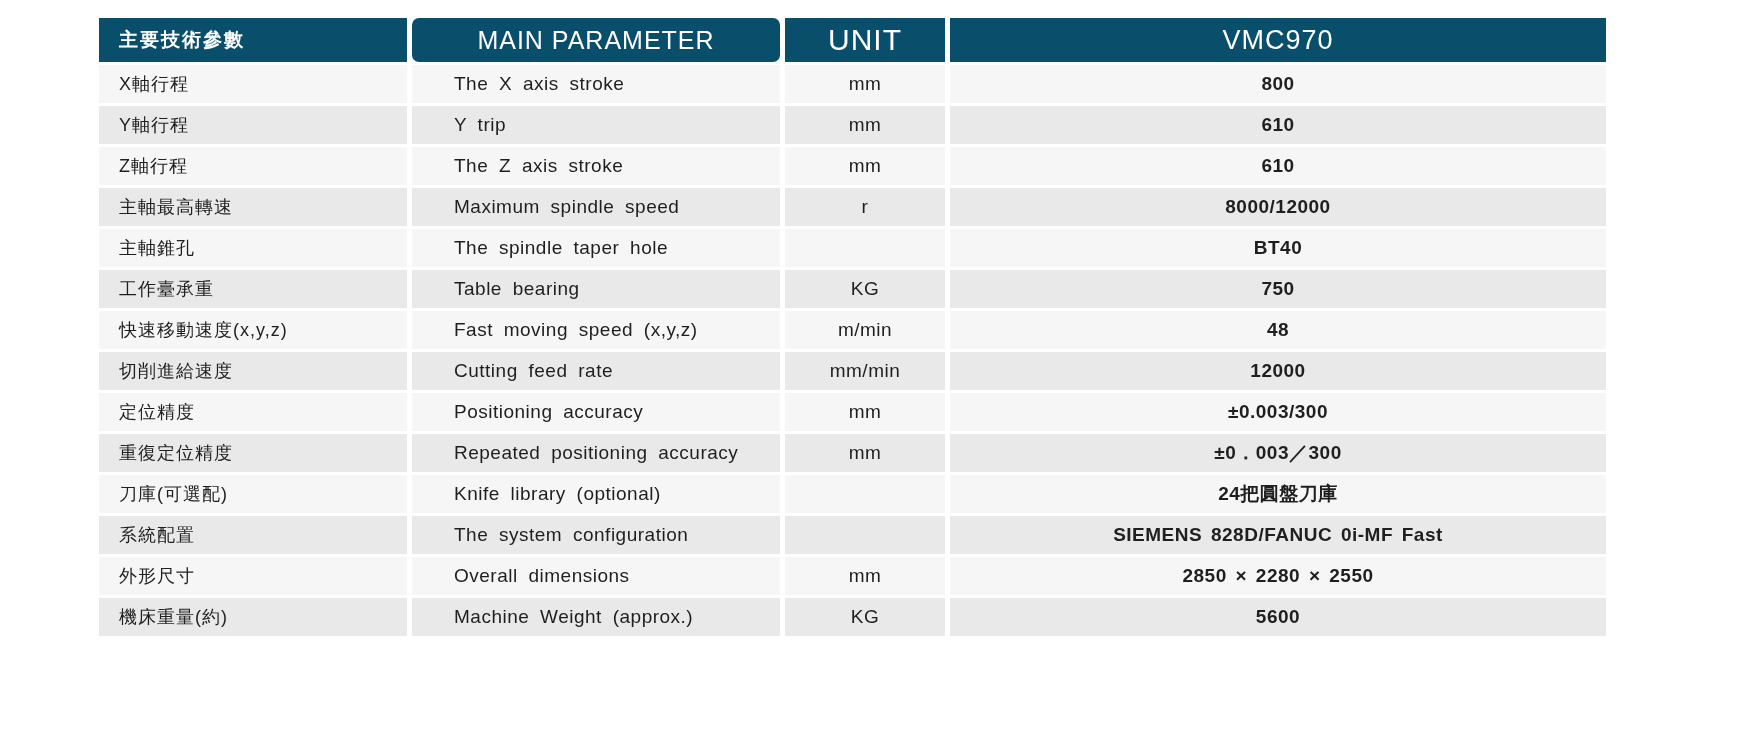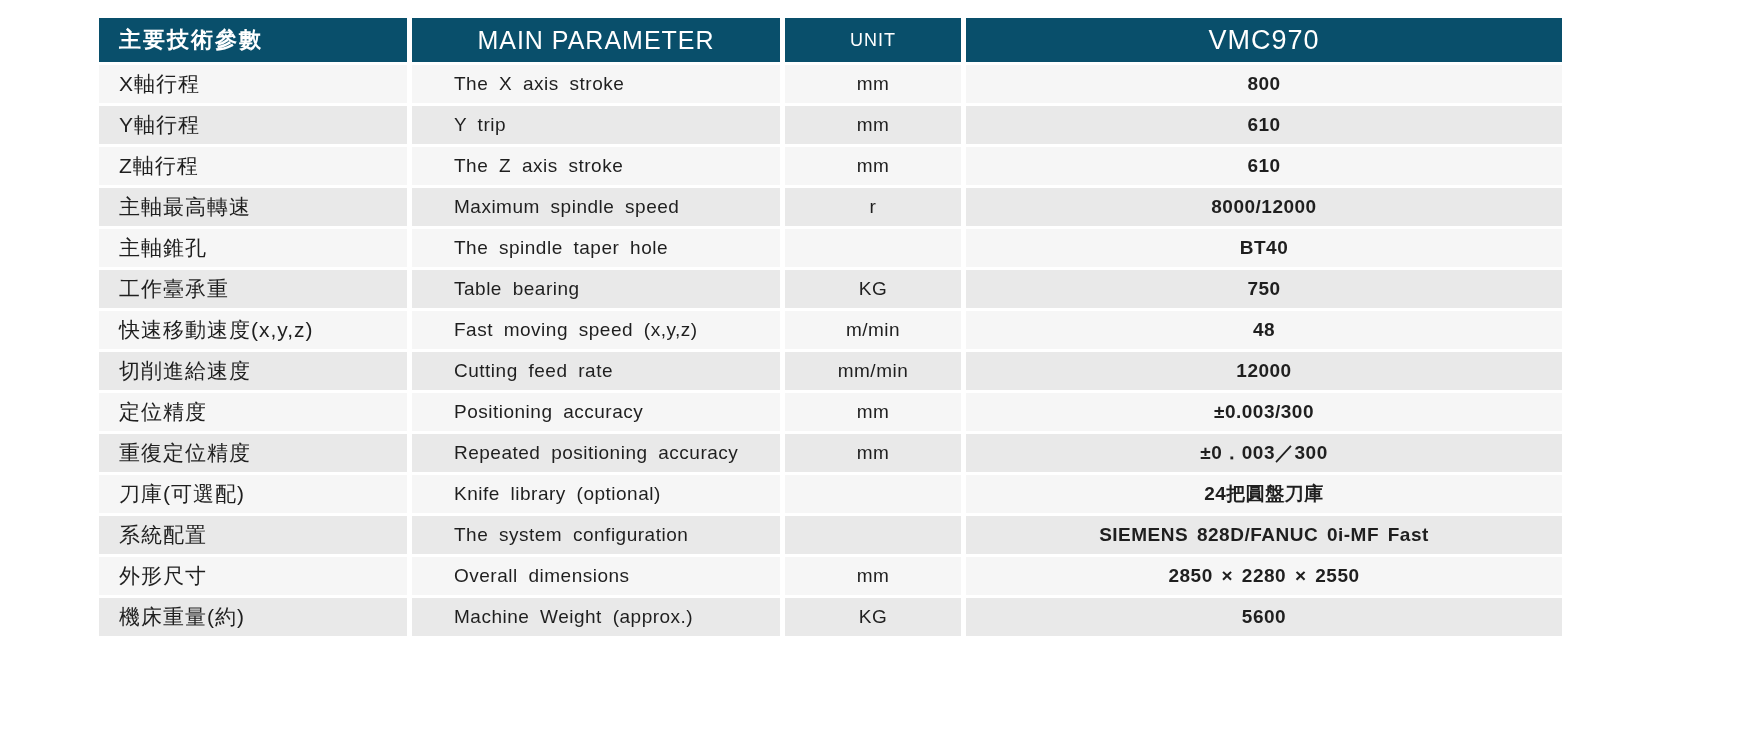--- a/index.html
+++ b/index.html
@@ -30,57 +30,58 @@
     color: #ffffff;
     font-weight: normal;
     height: 44px;
     padding: 0;
     vertical-align: middle;
   }
   th.h-zh {
     width: 308px;
     text-align: left;
     padding-left: 20px;
-    font-size: 22px;
+    font-size: 19px;
     font-weight: bold;
     letter-spacing: 2px;
   }
   th.h-en {
     width: 368px;
     text-align: center;
     font-size: 25px;
     letter-spacing: 1px;
+    border-radius: 7px;
   }
   th.h-unit {
-    width: 176px;
+    width: 160px;
     text-align: center;
-    font-size: 18px;
+    font-size: 30px;
     letter-spacing: 1px;
   }
   th.h-model {
-    width: 596px;
+    width: 656px;
     text-align: center;
     font-size: 27px;
     letter-spacing: 1px;
   }
   .spec-table td {
     height: 38px;
     padding: 0;
     vertical-align: middle;
     color: var(--text-dark);
     font-size: 19px;
     white-space: nowrap;
     overflow: hidden;
   }
   .spec-table tbody tr:nth-child(odd) td { background: var(--row-light); }
   .spec-table tbody tr:nth-child(even) td { background: var(--row-dark); }
   td.col-zh {
     text-align: left;
     padding-left: 20px;
-    font-size: 21px;
+    font-size: 18px;
     letter-spacing: 1px;
   }
   td.col-en {
     text-align: left;
     padding-left: 42px;
     word-spacing: 5px;
     letter-spacing: 0.5px;
   }
   td.col-unit {
     text-align: center;

